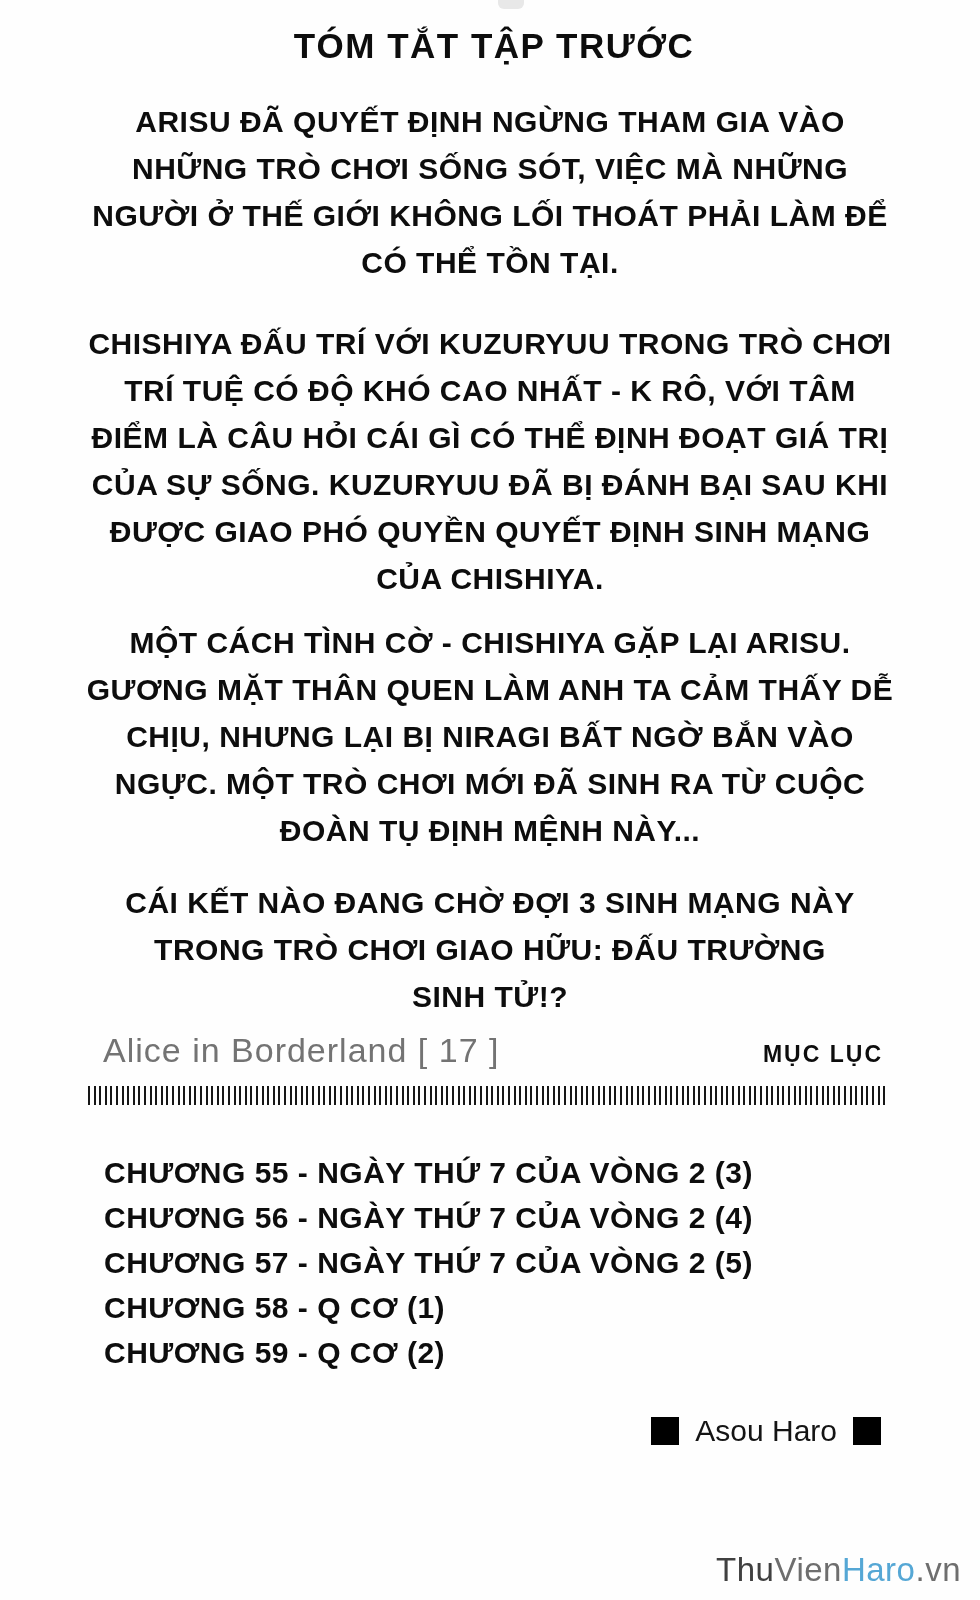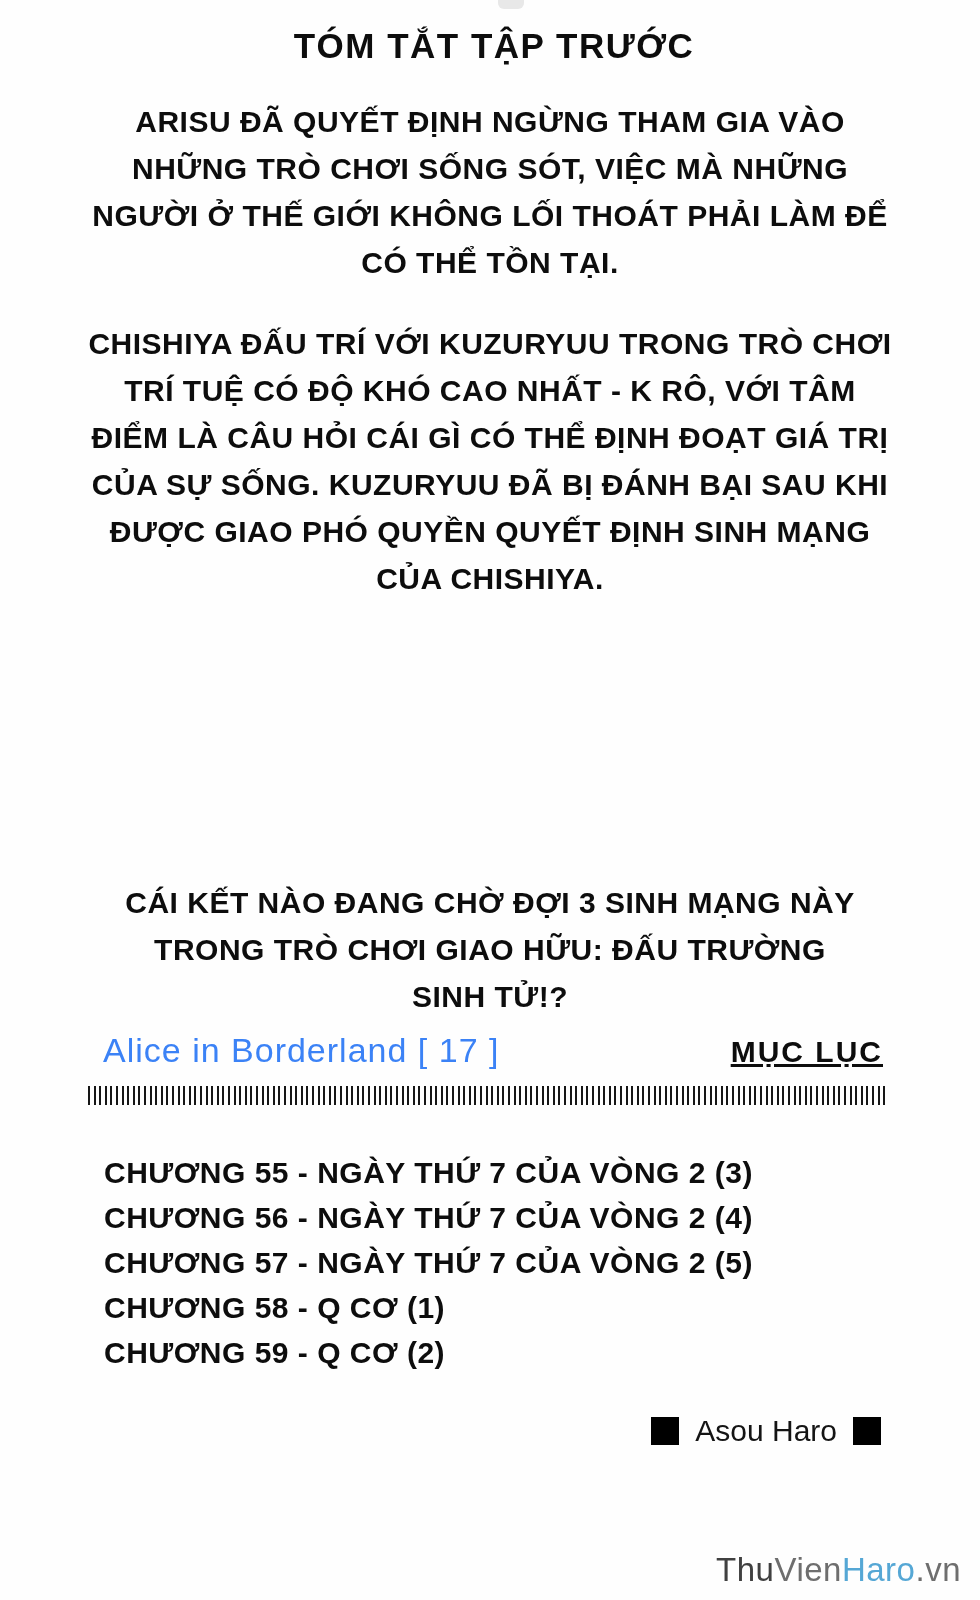--- a/index.html
+++ b/index.html
@@ -37,24 +37,24 @@
   .p1 { top: 98px; }
   .p2 { top: 320px; }
   .p3 { top: 619px; }
   .p4 { top: 879px; }
   .toc-header {
     position: absolute; top: 1031px; left: 103px; right: 97px;
     display: flex; justify-content: space-between; align-items: baseline;
   }
   .book-title {
     font-size: 34px; font-weight: 400; letter-spacing: 1px;
-    color: #3b82f6;
+    color: #737373;
   }
   .toc-heading {
-    font-size: 30px; font-weight: 700; letter-spacing: 2px; text-decoration: underline;
+    font-size: 23px; font-weight: 700; letter-spacing: 2px;
   }
   .divider {
     position: absolute; top: 1086px; left: 88px;
     width: 798px; height: 19px;
     background: repeating-linear-gradient(90deg, #161616 0px, #161616 2px, transparent 2px, transparent 5.6px);
   }
   .toc-list {
     position: absolute; top: 1134px; left: 88px; right: 40px;
     margin: 16px; padding: 0; list-style: none;
     font-size: 30px; font-weight: 700;
@@ -87,20 +87,25 @@
   <div class="para p1">ARISU ĐÃ QUYẾT ĐỊNH NGỪNG THAM GIA VÀO
 NHỮNG TRÒ CHƠI SỐNG SÓT, VIỆC MÀ NHỮNG
 NGƯỜI Ở THẾ GIỚI KHÔNG LỐI THOÁT PHẢI LÀM ĐỂ
 CÓ THỂ TỒN TẠI.</div>
   <div class="para p2">CHISHIYA ĐẤU TRÍ VỚI KUZURYUU TRONG TRÒ CHƠI
 TRÍ TUỆ CÓ ĐỘ KHÓ CAO NHẤT - K RÔ, VỚI TÂM
 ĐIỂM LÀ CÂU HỎI CÁI GÌ CÓ THỂ ĐỊNH ĐOẠT GIÁ TRỊ
 CỦA SỰ SỐNG. KUZURYUU ĐÃ BỊ ĐÁNH BẠI SAU KHI
 ĐƯỢC GIAO PHÓ QUYỀN QUYẾT ĐỊNH SINH MẠNG
 CỦA CHISHIYA.</div>
+  <div class="para p3">MỘT CÁCH TÌNH CỜ - CHISHIYA GẶP LẠI ARISU.
+GƯƠNG MẶT THÂN QUEN LÀM ANH TA CẢM THẤY DỄ
+CHỊU, NHƯNG LẠI BỊ NIRAGI BẤT NGỜ BẮN VÀO
+NGỰC. MỘT TRÒ CHƠI MỚI ĐÃ SINH RA TỪ CUỘC
+ĐOÀN TỤ ĐỊNH MỆNH NÀY...</div>
   <div class="para p4">CÁI KẾT NÀO ĐANG CHỜ ĐỢI 3 SINH MẠNG NÀY
 TRONG TRÒ CHƠI GIAO HỮU: ĐẤU TRƯỜNG
 SINH TỬ!?</div>
 
   <div class="toc-header">
     <span class="book-title">Alice in Borderland [ 17 ]</span>
     <span class="toc-heading">MỤC LỤC</span>
   </div>
 
   <div class="divider"></div>

